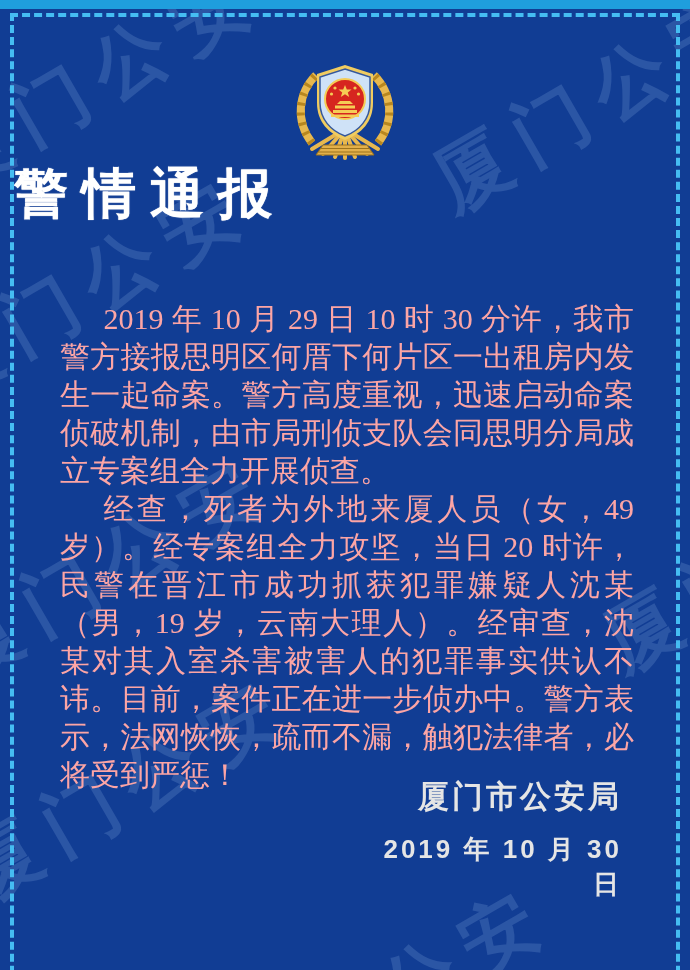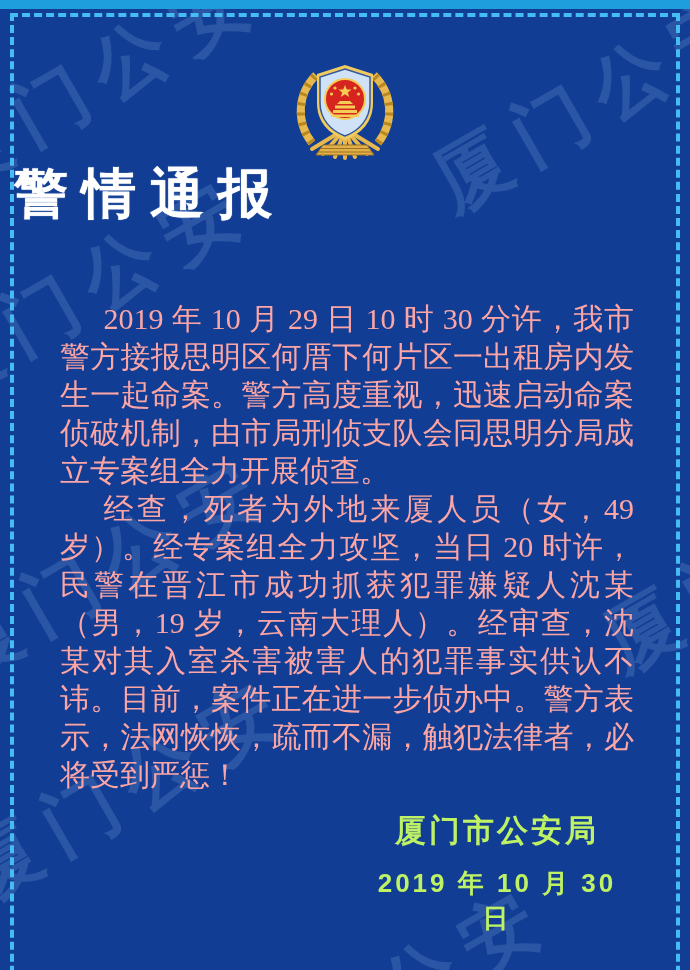--- a/index.html
+++ b/index.html
@@ -51,22 +51,22 @@
     position:absolute;top:300px;left:60px;width:574px;
     z-index:3;
     color:#fca5a5;
     font-family:"Liberation Serif","DejaVu Serif",serif;
     font-weight:400;
     font-size:30px;line-height:38px;
     text-align:justify;
   }
   .notice-body p{margin:0;text-indent:1.45em;}
   .signature{
-    position:absolute;top:810px;left:372px;width:250px;
-    text-align:center;color:#bef264;z-index:3;
+    position:absolute;top:776px;left:372px;width:250px;
+    text-align:right;color:#e5e5e5;z-index:3;
   }
   .agency{font-size:31px;font-weight:900;letter-spacing:3px;}
   .issue-date{font-size:26px;font-weight:700;letter-spacing:3px;margin-top:14px;}
 </style>
 </head>
 <body>
 
 <div class="poster">
 
   <div class="top-bar"></div>

